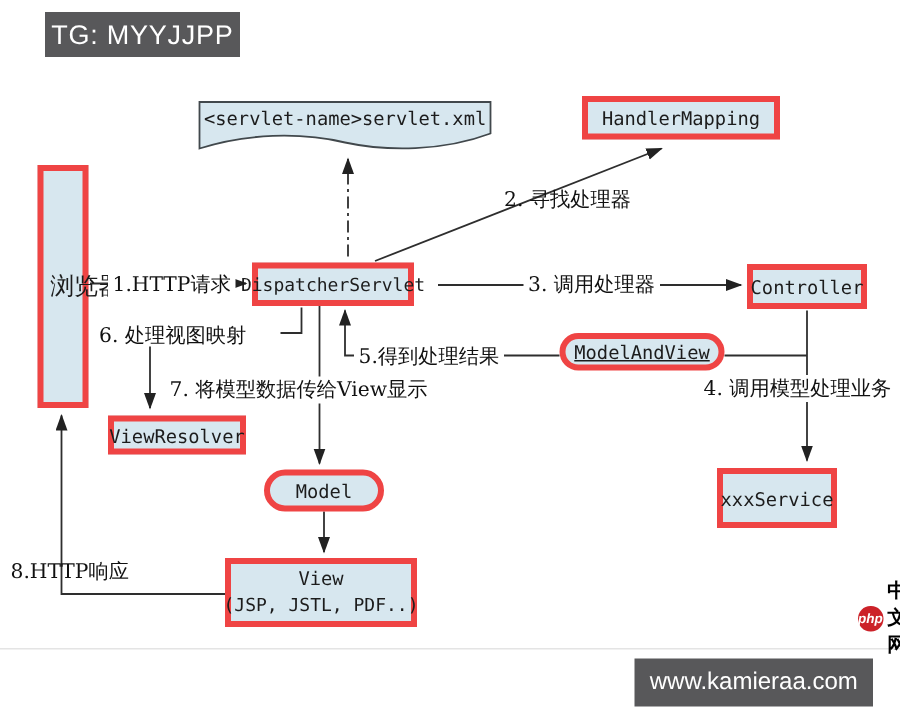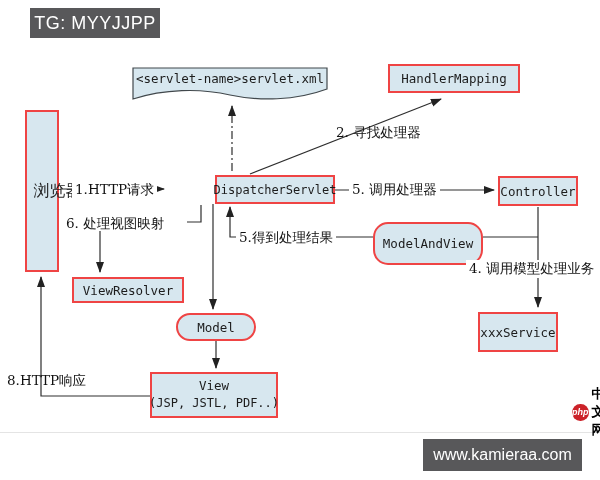--- a/index.html
+++ b/index.html
@@ -3,42 +3,42 @@
 <meta charset="utf-8">
 <style>
   html,body{margin:0;padding:0;background:#ffffff;}
   .stage{position:relative;width:600px;height:480px;background:#ffffff;overflow:hidden;
          font-family:"DejaVu Serif","Liberation Serif",serif;color:#1c1c1c;}
   .wires{position:absolute;left:0;top:0;width:600px;height:480px;}
   .banner{position:absolute;background:#58585a;color:#ffffff;display:flex;align-items:center;justify-content:center;
           font-family:"Liberation Sans","DejaVu Sans",sans-serif;}
   .banner.top{left:7px;top:8px;width:130px;height:30px;font-size:18px;letter-spacing:.5px;margin-left:23px;}
   .banner.bottom{left:423px;top:439px;width:159px;height:32px;font-size:16px;}
-  .node{position:absolute;background:#d7e7ef;border:2px solid #ef4444;display:flex;align-items:center;justify-content:center;
+  .node{position:absolute;background:#d7e7ef;border:4px solid #ef4444;display:flex;align-items:center;justify-content:center;
         font-family:"DejaVu Sans Mono","Liberation Mono",monospace;font-size:12.5px;white-space:nowrap;box-sizing:border-box;}
   .node.browser{left:25px;top:110px;width:34px;height:162px;font-family:"DejaVu Serif","Liberation Serif",serif;
         font-size:16px;line-height:1.75;}
   .node.browser .vtxt{width:17px;word-break:break-all;text-align:center;}
   .node.handler{left:388px;top:64px;width:132px;height:29px;}
-  .node.dispatcher{left:168px;top:175px;width:120px;height:29px;font-size:12px;margin-left:47px;}
+  .node.dispatcher{left:168px;top:175px;width:108px;height:29px;font-size:12px;}
   .node.controller{left:498px;top:176px;width:80px;height:30px;}
-  .node.mav{left:373px;top:222px;width:110px;height:43px;border-radius:15px;}
-  .node.viewresolver{left:72px;top:277px;width:112px;height:26px;}
+  .node.mav{left:373px;top:222px;width:110px;height:25px;border-radius:15px;text-decoration:underline;}
+  .node.viewresolver{left:72px;top:277px;width:92px;height:26px;}
   .node.model{left:176px;top:313px;width:80px;height:28px;border-radius:14px;}
   .node.view{left:150px;top:372px;width:128px;height:46px;flex-direction:column;line-height:1.45;}
   .node.view .sub{font-size:12px;}
   .node.service{left:478px;top:312px;width:80px;height:40px;}
   .doctext{position:absolute;left:136px;top:71px;width:188px;text-align:center;
         font-family:"DejaVu Sans Mono","Liberation Mono",monospace;font-size:12.5px;white-space:nowrap;}
   .lbl{position:absolute;font-size:13.5px;white-space:nowrap;color:#111;}
   .lbl.onLine{background:#ffffff;padding:0 3px;}
   .l1{left:72px;top:181px;}
   .l2{left:292px;top:124px;margin-left:44px;}
   .l3{left:349px;top:181px;}
-  .l4{left:466px;top:260px;}
+  .l4{left:466px;top:250px;}
   .l5{left:236px;top:229px;text-align:right;}
   .l6{left:66px;top:215px;}
   .l7{left:110px;top:251px;}
   .l8{left:7px;top:372px;}
   .sep{position:absolute;left:0;top:432px;width:600px;height:1px;background:#e4e4e4;}
   .phpwrap{position:absolute;left:536px;top:403px;height:18px;display:flex;align-items:center;gap:3px;}
   .phpball{width:25px;height:17px;background:#cc2229;border-radius:50%;color:#ffffff;display:flex;align-items:center;
         justify-content:center;font-family:"Liberation Sans","DejaVu Sans",sans-serif;font-size:9px;font-weight:bold;font-style:italic;margin-left:36px;}
   .sitename{font-family:"Liberation Sans","DejaVu Sans",sans-serif;font-size:13px;font-weight:bold;color:#000000;}
 </style>
@@ -100,19 +100,20 @@
   <div class="node viewresolver">ViewResolver</div>
   <div class="node view">
     <span>View</span>
     <span class="sub">(JSP, JSTL, PDF..)</span>
   </div>
   <div class="node model">Model</div>
   <div class="node service">xxxService</div>
 
   <div class="lbl onLine l1">1.HTTP请求</div>
   <div class="lbl l2">2. 寻找处理器</div>
-  <div class="lbl onLine l3">5. 调用处理器</div>
+  <div class="lbl onLine l3">3. 调用处理器</div>
   <div class="lbl onLine l4">4. 调用模型处理业务</div>
   <div class="lbl onLine l5">5.得到处理结果</div>
   <div class="lbl l6">6. 处理视图映射</div>
+  <div class="lbl onLine l7">7. 将模型数据传给View显示</div>
   <div class="lbl l8">8.HTTP响应</div>
 
 </div>
 
 </body></html>

